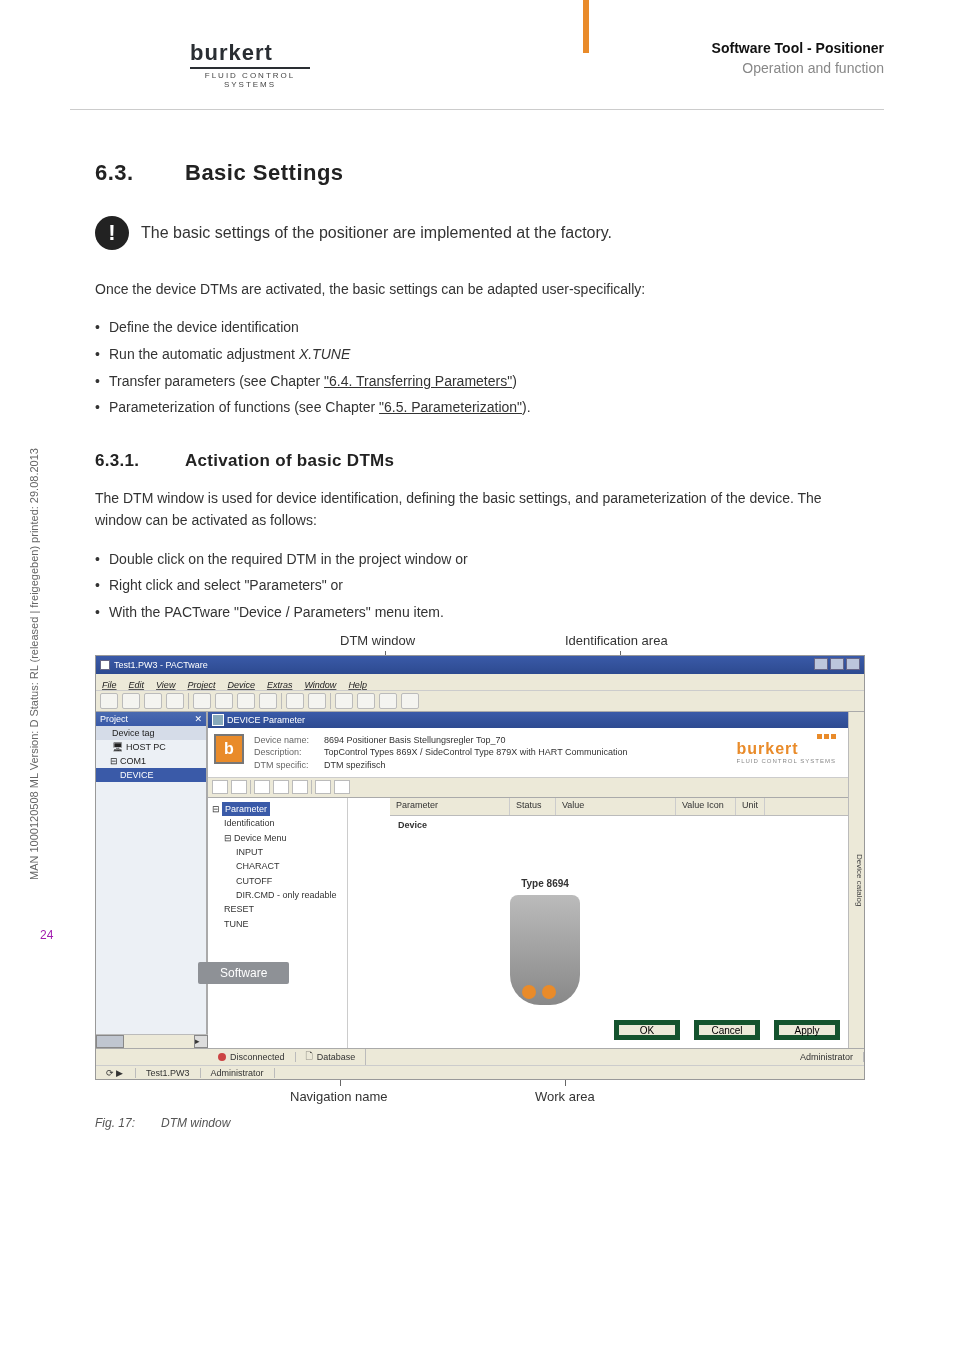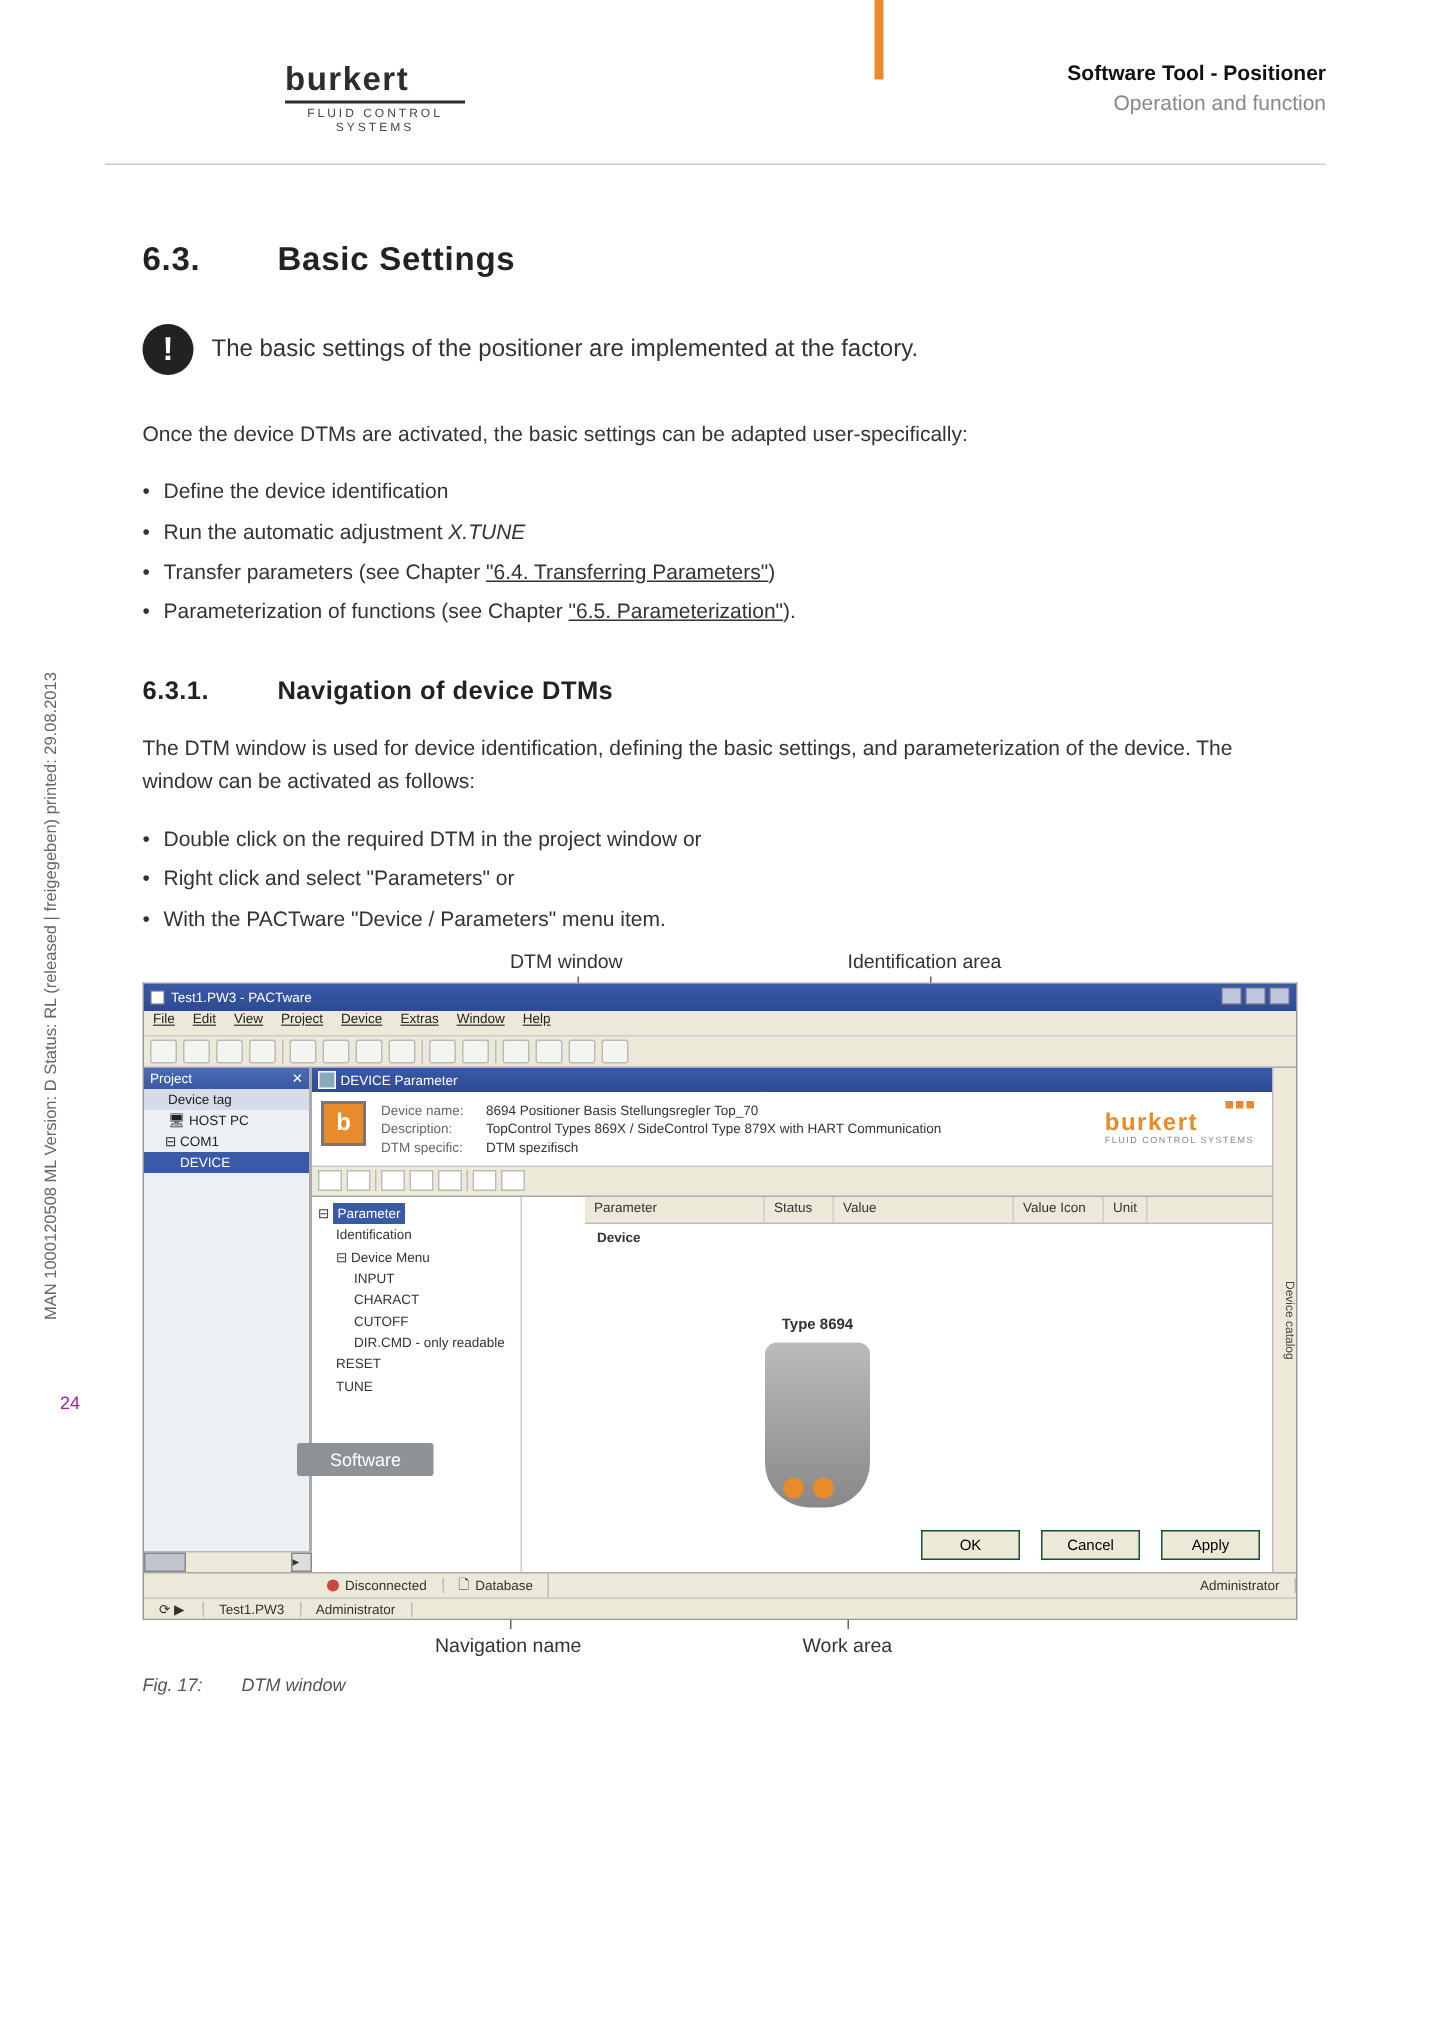--- a/index.html
+++ b/index.html
@@ -43,21 +43,21 @@
   .lead-line { position:absolute; background:#666; }
   .ll-top1 { left:290px; top:-4px; width:1px; height:34px; }
   .ll-top2 { left:525px; top:-4px; width:1px; height:46px; }
   .ll-bot1 { left:245px; bottom:-6px; width:1px; height:24px; }
   .ll-bot2 { left:470px; bottom:-6px; width:1px; height:70px; }
 
   .screenshot { width:770px; height:425px; background:linear-gradient(#dfe3e8,#c7ccd2); border:1px solid #999; position:relative; font-size:9px; }
   .titlebar { height:18px; background:linear-gradient(#3a5aa8,#2d4a90); color:#fff; display:flex; align-items:center; justify-content:space-between; padding:0 4px;}
   .titlebar .left { display:flex; align-items:center; gap:4px;}
   .titlebar .ctrls span{ display:inline-block; width:14px; height:12px; background:#bcc6dc; margin-left:2px; border:1px solid #668;}
-  .menubar { height:16px; background:#ece9d8; display:flex; align-items:flex-start; gap:12px; padding:0 6px; color:#222;}
+  .menubar { height:16px; background:#ece9d8; display:flex; align-items:flex-end; gap:12px; padding:0 6px; color:#222;font-style:italic;}
   .menubar span { text-decoration:underline; text-decoration-color:#555; }
   .toolbar { height:22px; background:#ece9d8; border-top:1px solid #ccc; border-bottom:1px solid #aaa; display:flex; align-items:center; gap:4px; padding:0 4px;}
   .toolbar .tb { width:18px; height:16px; background:#f4f4f0; border:1px solid #bbb; border-radius:2px;}
   .main { display:flex; height: calc(100% - 18px - 16px - 22px - 17px - 14px); }
   .sidebar { width:112px; background:#ecf0f5; border-right:2px solid #aaa; }
   .sidebar .shead { background:linear-gradient(#4a6ab0,#3a5aa8); color:#fff; padding:2px 4px; font-size:9px;}
   .sidebar .srow { padding:2px 16px; font-size:9px; color:#222; white-space:nowrap; overflow:hidden;}
   .sidebar .srow.sel { background:#3a5aa8; color:#fff; }
   .dtm-win { flex:1; background:#f2f2ef; display:flex; flex-direction:column; }
   .dtm-title { height:16px; background:linear-gradient(#3a5aa8,#2d4a90); color:#fff; padding:0 4px; display:flex; align-items:center; gap:3px;}
@@ -79,21 +79,21 @@
   .tree .ind2 { padding-left:24px; }
   .work { flex:1; position:relative; }
   .work-head { height:18px; background:#ece9d8; border-bottom:1px solid #bbb; display:flex;}
   .work-head div { border-right:1px solid #ccc; padding:2px 6px; font-size:9px;}
   .devlabel { position:absolute; left:8px; top:22px; font-size:9px; font-weight:bold;}
   .product { position:absolute; left:120px; top:80px; text-align:center;}
   .product .plabel { font-size:10px; font-weight:bold; margin-bottom:6px;}
   .product .pimg { width:70px; height:110px; background:linear-gradient(#bbb,#888); border-radius:8px 8px 30px 30px; position:relative; margin:0 auto;}
   .product .pimg::after{ content:""; position:absolute; bottom:6px; left:12px; width:14px; height:14px; border-radius:50%; background:#e98b2a; box-shadow: 20px 0 0 #e98b2a;}
   .btns { position:absolute; right:8px; bottom:8px; display:flex; gap:14px;}
-  .btns button { width:66px; height:20px; background:#ece9d8; border:1px solid #14532d; font-size:10px; cursor:pointer;}
+  .btns button { width:66px; height:20px; background:#ece9d8; border:5px solid #14532d; font-size:10px; cursor:pointer;}
   .statusbar { height:17px; background:#ece9d8; border-top:1px solid #aaa; display:flex; align-items:center; font-size:9px;}
   .statusbar .sseg { border-right:1px solid #bbb; padding:0 10px; display:flex; align-items:center; gap:4px;}
   .status2 { height:14px; background:#ece9d8; border-top:1px solid #ccc; display:flex; align-items:center; font-size:9px;}
   .status2 .sseg { border-right:1px solid #bbb; padding:0 10px; }
   .scrollbar-h { position:absolute; left:0; bottom:31px; width:112px; height:14px; background:#ece9d8; border-top:1px solid #bbb; display:flex;}
   .scrollbar-h .thumb{ width:28px; height:100%; background:#c0c6d0; border:1px solid #888;}
   .scrollbar-h .arr{ width:14px; height:100%; background:#ddd; border:1px solid #888;}
 
   .fig-caption { font-size:12px; font-style:italic; color:#555; margin-top:36px;}
   .fig-caption .fn { display:inline-block; width:66px;}
@@ -135,21 +135,21 @@
     <p>Once the device DTMs are activated, the basic settings can be adapted user-specifically:</p>
 
     <ul>
       <li><span>Define the device identification</span></li>
       <li><span>Run the automatic adjustment </span><span class="em">X.TUNE</span></li>
       <li><span>Transfer parameters (see Chapter </span><span class="link">"6.4. Transferring Parameters"</span><span>)</span></li>
       <li><span>Parameterization of functions (see Chapter </span><span class="link">"6.5. Parameterization"</span><span>).</span></li>
     </ul>
 
     <div class="h2">
-      <span class="num">6.3.1.</span><span>Navigation of device DTMs</span>
+      <span class="num">6.3.1.</span><span>Activation of basic DTMs</span>
     </div>
     <p>The DTM window is used for device identification, defining the basic settings, and parameterization of the device. The window can be activated as follows:</p>
     <ul>
       <li><span>Double click on the required DTM in the project window or</span></li>
       <li><span>Right click and select "Parameters" or</span></li>
       <li><span>With the PACTware "Device / Parameters" menu item.</span></li>
     </ul>
 
     <div class="figure-wrap">
       <div class="fig-label-top l1">DTM window</div>

